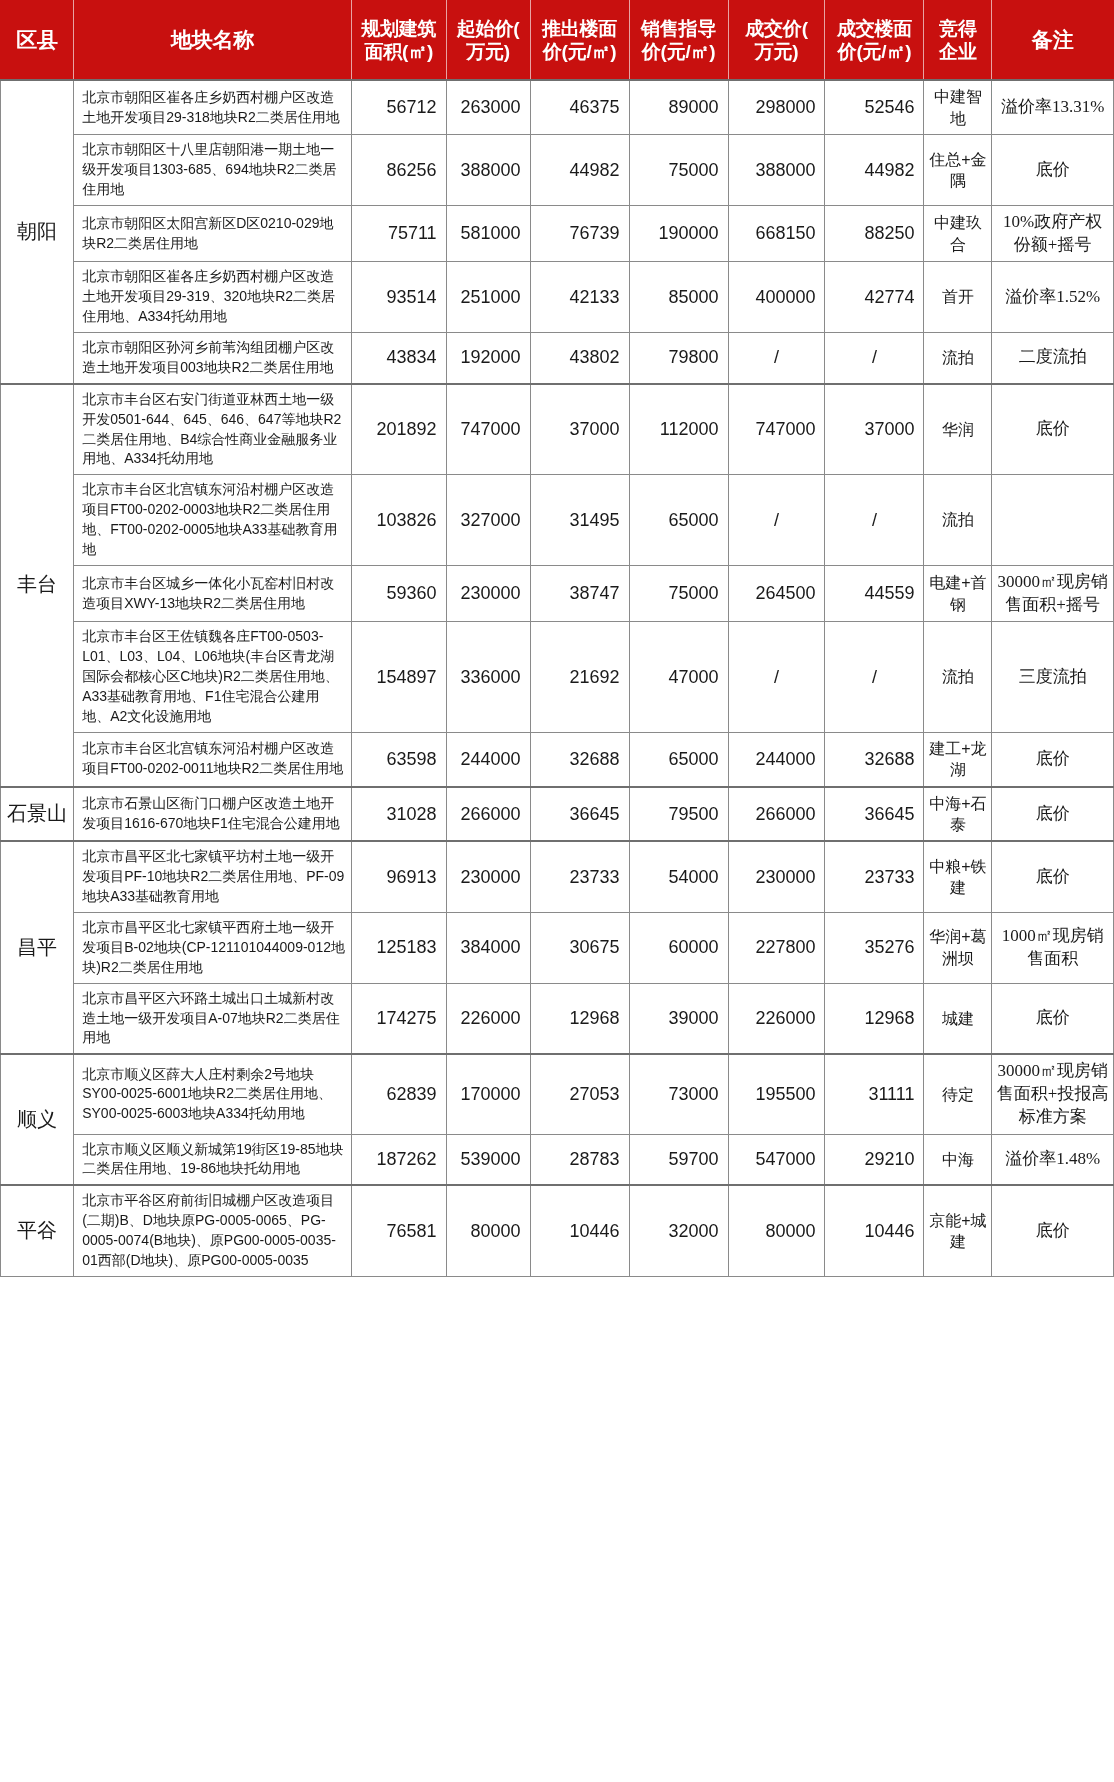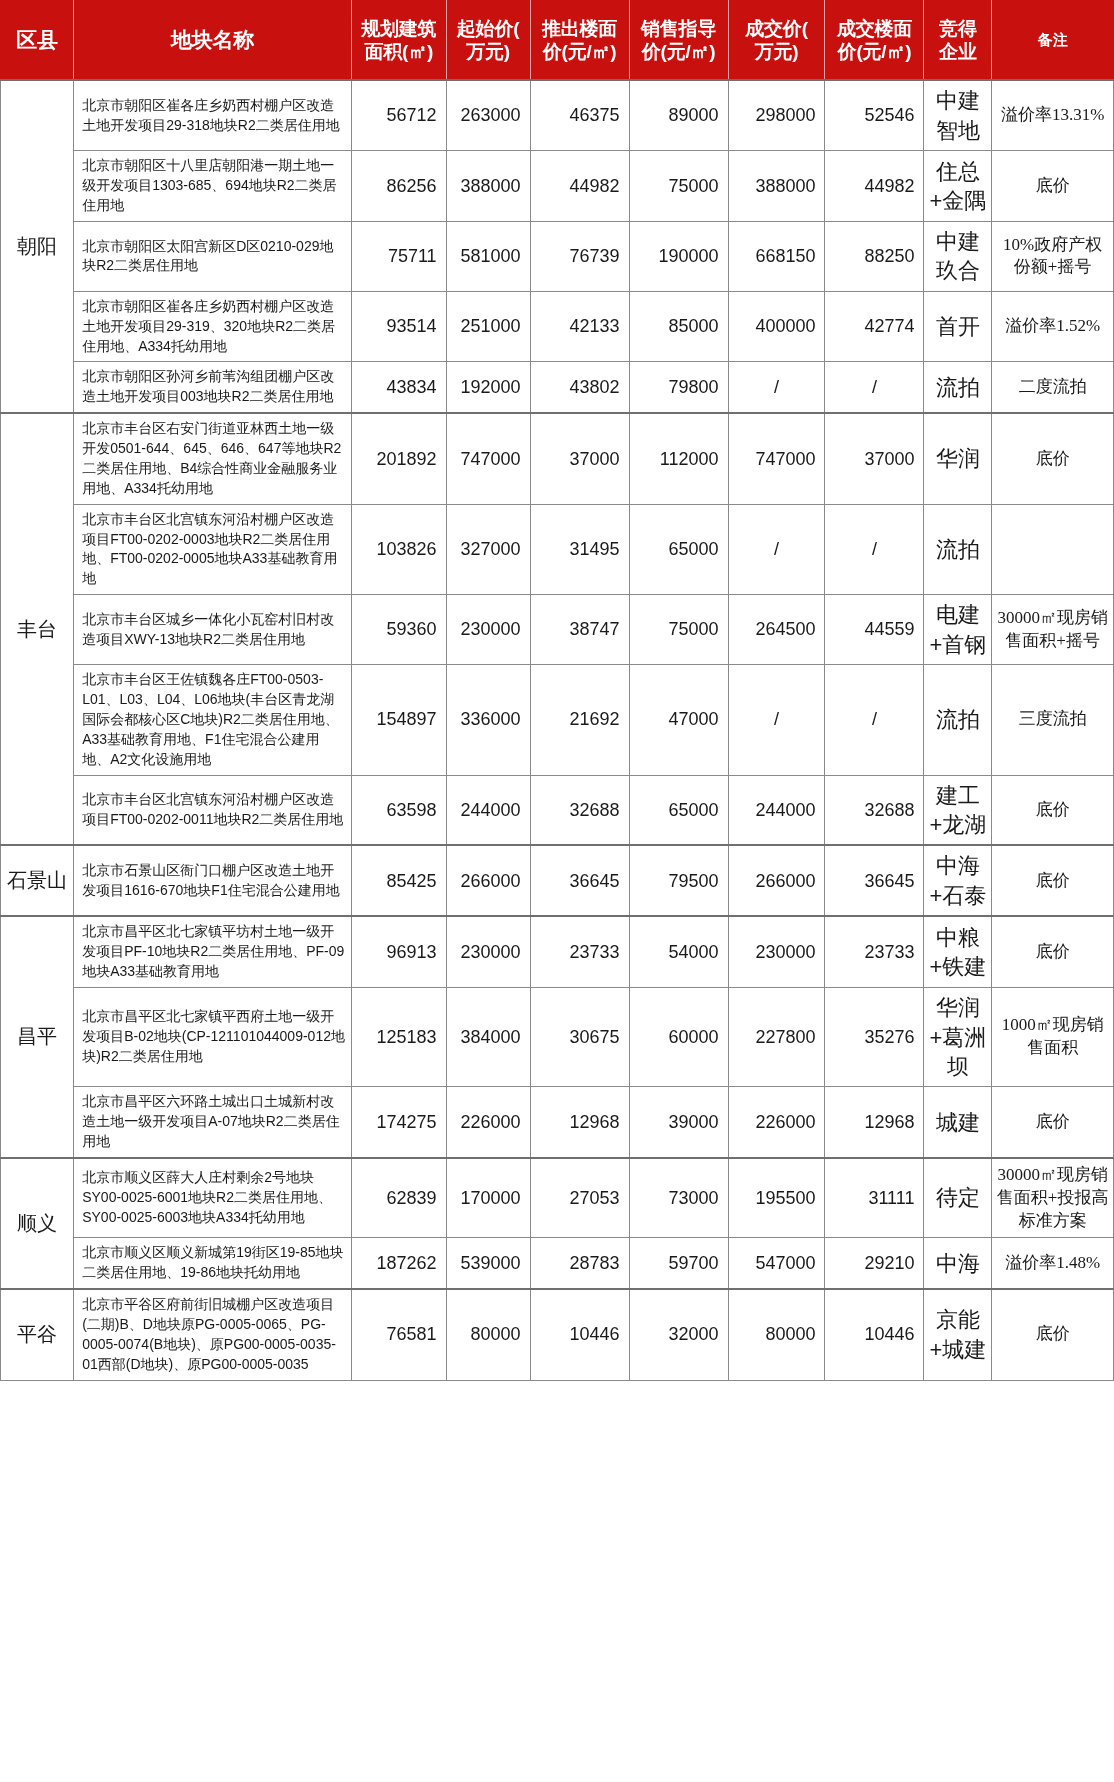--- a/index.html
+++ b/index.html
@@ -31,21 +31,21 @@
     line-height: 1.22;
     padding: 16px 2px;
     text-align: center;
     border: 1px solid #c8100f;
     border-right: 1px solid #e8a3a3;
     letter-spacing: -0.2px;
   }
   thead tr.header-row th:last-child { border-right: 1px solid #c8100f; }
   thead tr.header-row th.h-district { font-size: 21px; }
   thead tr.header-row th.h-name     { font-size: 21px; }
-  thead tr.header-row th.h-note     { font-size: 15px; }
+  thead tr.header-row th.h-note     { font-size: 21px; }
 
   
   tbody td {
     font-size: 17.5px;
     line-height: 1.38;
     color: #1a1a1a;
     padding: 5px 4px;
   }
   td.c-district {
     text-align: center;
@@ -61,21 +61,21 @@
   }
   td.c-num {
     text-align: right;
     padding-right: 9px;
     font-size: 18px;
     white-space: nowrap;
   }
   td.c-num.dash { text-align: center; padding-right: 4px; }
   td.c-firm {
     text-align: center;
-    font-size: 22px;
+    font-size: 16px;
     line-height: 1.34;
   }
   td.c-note {
     text-align: center;
     font-size: 17px;
     line-height: 1.34;
     padding: 5px 3px;
     font-family: Liberation Serif, serif;
   }
   tr.group-start > td { border-top: 2px solid #6f6f6f; }
@@ -246,21 +246,21 @@
         <td class="c-num">32688</td>
         <td class="c-num">65000</td>
         <td class="c-num">244000</td>
         <td class="c-num">32688</td>
         <td class="c-firm">建工+龙湖</td>
         <td class="c-note">底价</td>
       </tr>
       <tr class="group-start">
         <td class="c-district" rowspan="1">石景山</td>
         <td class="c-name">北京市石景山区衙门口棚户区改造土地开发项目1616-670地块F1住宅混合公建用地</td>
-        <td class="c-num">85425</td>
+        <td class="c-num">31028</td>
         <td class="c-num">266000</td>
         <td class="c-num">36645</td>
         <td class="c-num">79500</td>
         <td class="c-num">266000</td>
         <td class="c-num">36645</td>
         <td class="c-firm">中海+石泰</td>
         <td class="c-note">底价</td>
       </tr>
       <tr class="group-start">
         <td class="c-district" rowspan="3">昌平</td>

